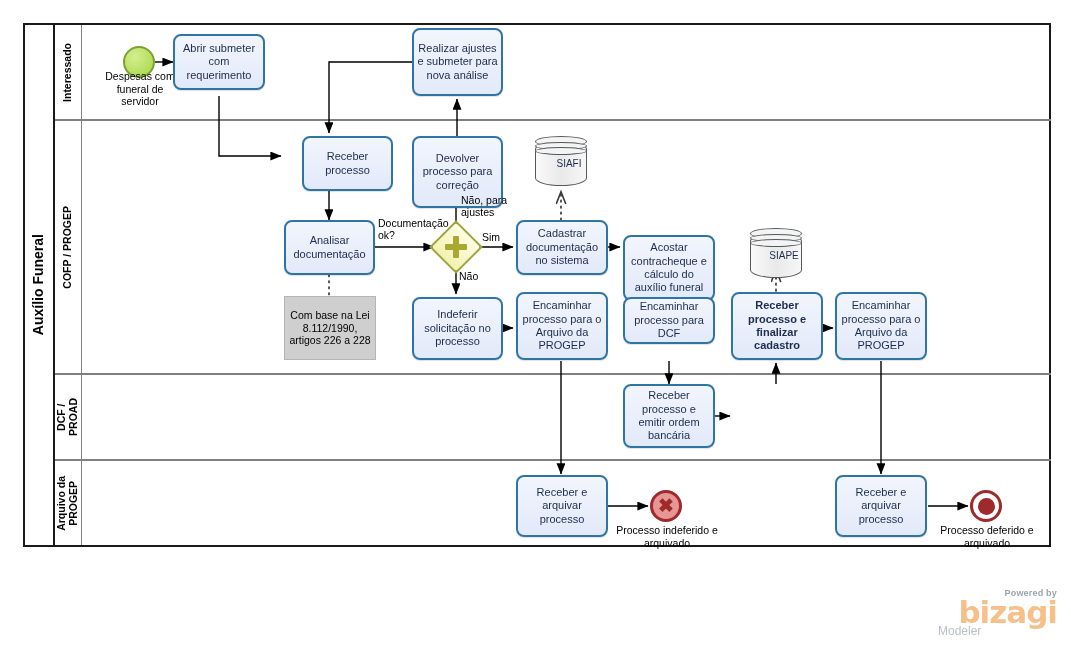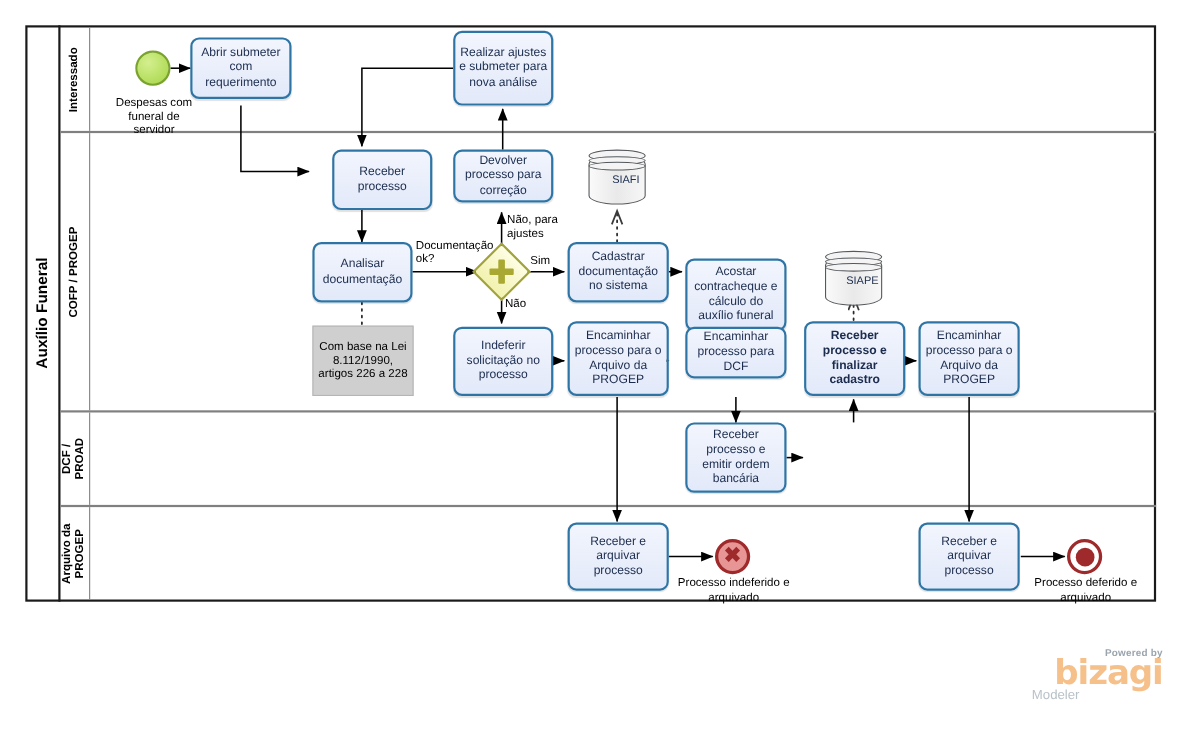--- a/index.html
+++ b/index.html
@@ -297,37 +297,37 @@
     <g stroke="#2a2a2a" stroke-width="1.6" fill="none" stroke-dasharray="1.6,4.4" stroke-linecap="round" marker-end="url(#oarr)">
       <path d="M561,220 L561,192"></path>
       <path d="M776,297 L776,270"></path>
     </g>
     <g stroke="#2a2a2a" stroke-width="1.6" fill="none" stroke-dasharray="1.6,4.4" stroke-linecap="round">
       <path d="M329,275 L329,296"></path>
     </g>
   </svg>
 
   <div class="event start" style="left:123px; top:46px;"></div>
-  <div class="event-label" style="left:100px; top:87px; width:80px;">Despesas
+  <div class="event-label" style="left:100px; top:70px; width:80px;">Despesas
 com funeral
 de servidor</div>
 
   <div class="task" style="left:173px; top:34px; width:92px; height:56px;">
     <span>Abrir submeter com requerimento</span>
   </div>
 
   <div class="task" style="left:412px; top:28px; width:91px; height:68px;">
     <span>Realizar ajustes e submeter para nova análise</span>
   </div>
 
   <div class="task" style="left:302px; top:136px; width:91px; height:55px;">
     <span>Receber processo</span>
   </div>
 
-  <div class="task" style="left:412px; top:136px; width:91px; height:48px;">
+  <div class="task" style="left:412px; top:136px; width:91px; height:72px;">
     <span>Devolver processo para correção</span>
   </div>
 
   <div class="datastore" style="left:535px; top:136px;">
     <div class="body"></div>
     <div class="cap"></div>
     <div class="l1"></div>
     <div class="l2"></div>
     <div class="ds-label">SIAFI</div>
   </div>

